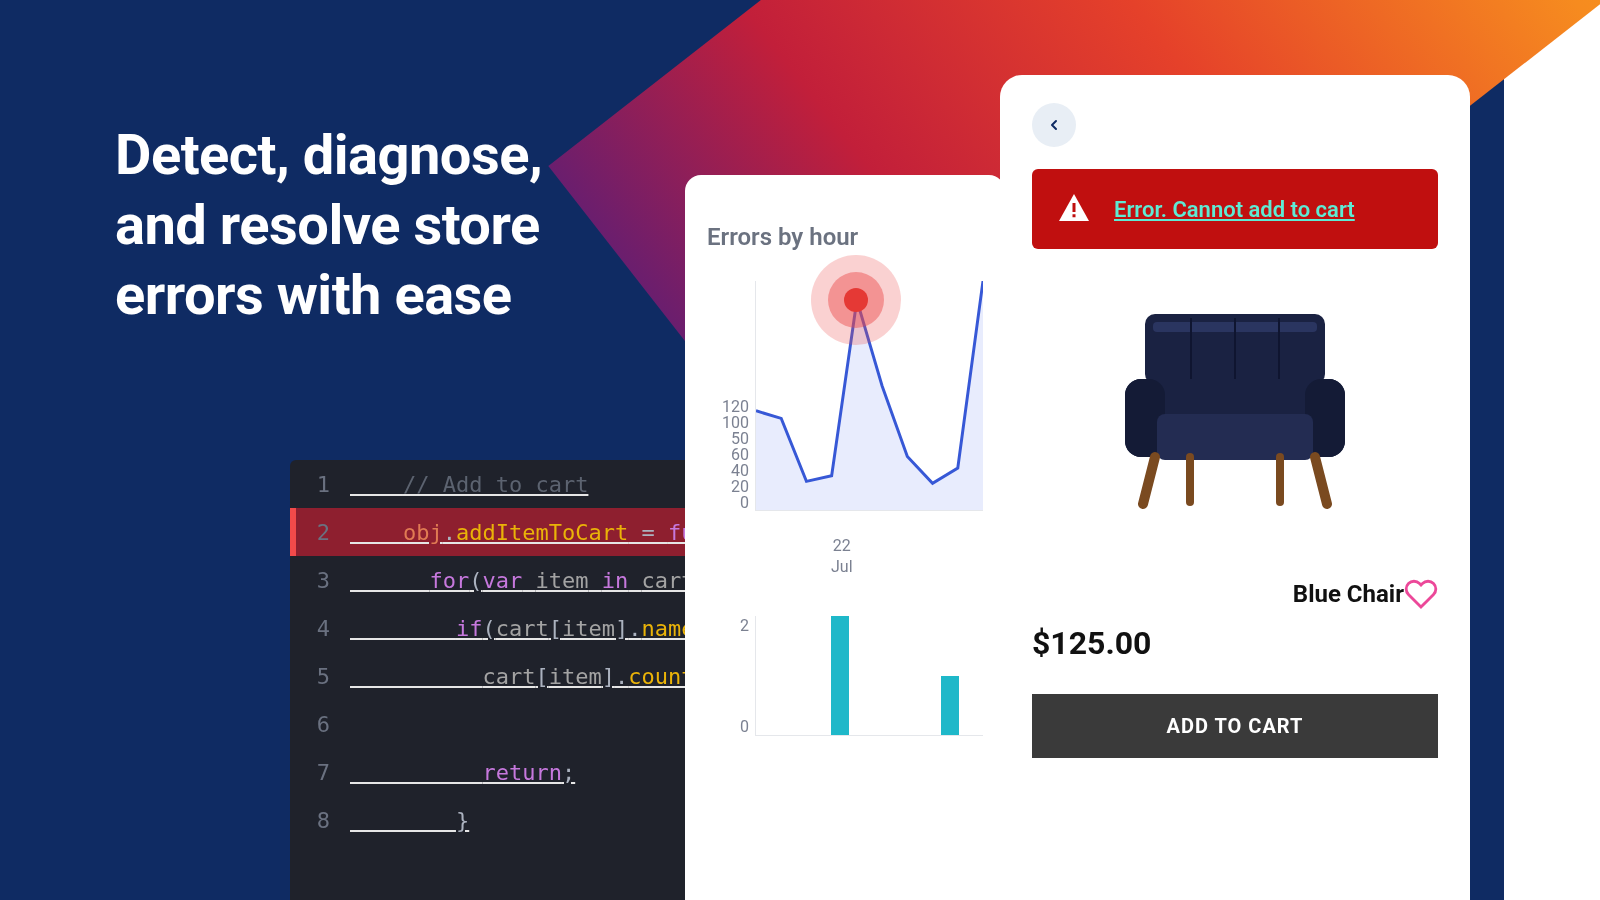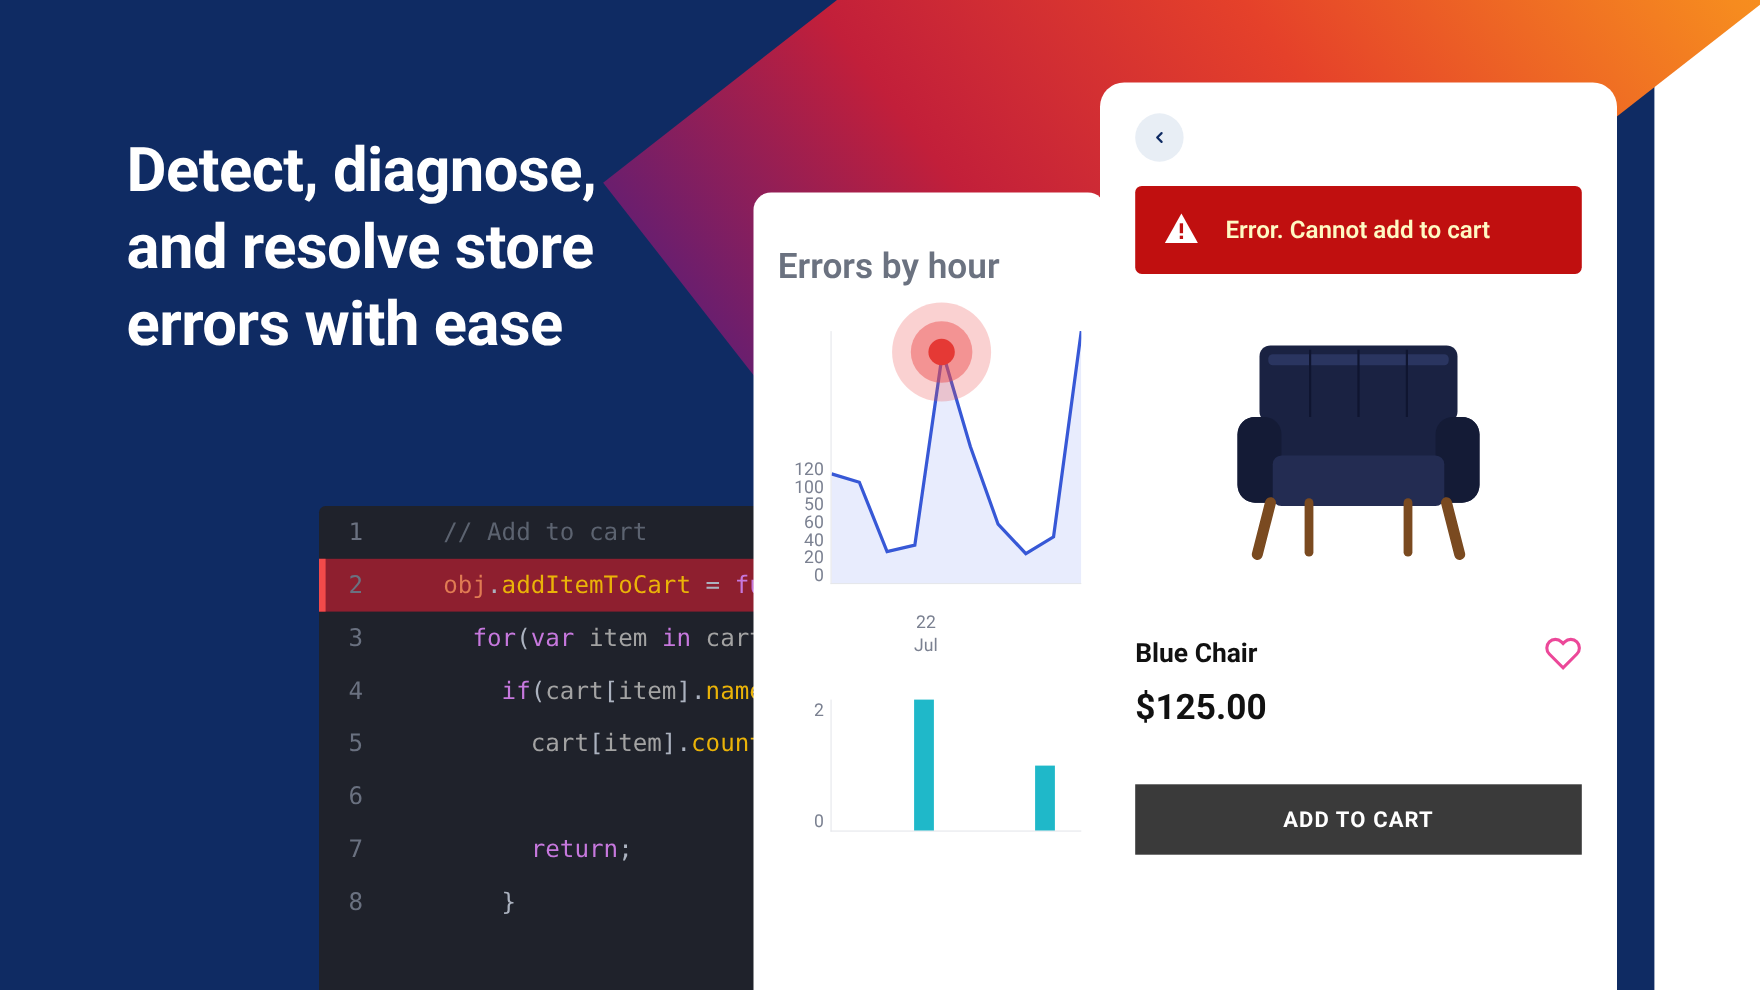--- a/index.html
+++ b/index.html
@@ -31,41 +31,41 @@
     width: 500px; height: 450px;
     background: #1f222b;
     border-radius: 6px;
     z-index: 3;
     font-family: "SFMono-Regular", Menlo, Consolas, monospace;
     font-size: 22px;
     overflow: hidden;
   }
   .editor .line { display: flex; align-items: center; height: 48px; }
   .editor .gutter { width: 60px; text-align: right; padding-right: 20px; color: #6a7180; }
-  .editor .code { white-space: pre; color: #e6e6e6; }
+  .editor .code { white-space: pre; color: #e6e6e6; text-decoration: underline; }
   .editor .line.err { background: #8e1f2f; position: relative; }
   .editor .line.err::before { content: ""; position: absolute; left: 0; top: 0; bottom: 0; width: 6px; background: #f24a4a; }
   .tok-comment { color: #5c6370; }
   .tok-kw { color: #c678dd; }
   .tok-obj { color: #e07b53; }
   .tok-fn  { color: #eab308; text-align: center; }
   .tok-id  { color: #a3a3a3; }
   .tok-punc{ color: #abb2bf; }
 
   
   .chart-card {
     position: absolute;
     left: 685px; top: 175px;
     width: 320px; height: 730px;
     background: #fff;
     border-radius: 16px 16px 0 0;
     z-index: 4;
     padding: 48px 22px 0 22px;
   }
-  .chart-title { color: #6b7280; font-size: 32px; font-weight: 600; margin-bottom: 40px; }
+  .chart-title { color: #6b7280; font-size: 24px; font-weight: 600; margin-bottom: 30px; }
   .line-chart { position: relative; width: 100%; height: 250px; }
   .y-labels { position: absolute; left: 0; top: 0; bottom: 20px; width: 42px; display: flex; flex-direction: column; justify-content: flex-end; font-size: 16px; color: #7b8191; text-align: right; }
   .y-labels span { line-height: 1; }
   .plot-area { position: absolute; left: 48px; right: 0; top: 0; bottom: 20px; border-left: 1px solid #e5e7eb; border-bottom: 1px solid #e5e7eb; }
   .plot-area svg { position: absolute; inset: 0; width: 100%; height: 100%; }
   .pulse { position: absolute; left: 48px; top: 0; transform: translate(-50%, -50%); pointer-events: none; }
   .pulse .ring { position: absolute; border-radius: 50%; left: 50%; top: 50%; transform: translate(-50%, -50%); }
   .pulse .r1 { width: 90px; height: 90px; background: rgba(236,72,72,0.25); }
   .pulse .r2 { width: 56px; height: 56px; background: rgba(236,72,72,0.45); }
   .pulse .r3 { width: 24px; height: 24px; background: #e53935; }
@@ -83,35 +83,36 @@
     width: 470px; height: 830px;
     background: #fff;
     border-radius: 22px 22px 0 0;
     z-index: 5;
     padding: 28px 32px 0;
   }
   .back-btn { width: 44px; height: 44px; border-radius: 50%; background: #e8eef5; display: flex; align-items: center; justify-content: center; cursor: pointer; }
   .error-banner {
     margin-top: 22px;
     background: #c00f0f;
-    color: #fef9c3;
+    color: #5eead4;
     border-radius: 6px;
     padding: 22px 24px;
     display: flex;
     align-items: center;
     gap: 22px;
     font-size: 22px;
     font-weight: 600;
+    text-decoration: underline;
   }
   .warn-icon { width: 36px; height: 36px; flex-shrink: 0; }
   .product-image { margin-top: 30px; display: flex; justify-content: center; align-items: center; height: 260px; }
-  .product-row { margin-top: 38px; display: flex; justify-content: space-between; align-items: center; }
+  .product-row { margin-top: 38px; display: flex; justify-content: flex-end; align-items: center; }
   .product-name { font-size: 24px; font-weight: 700; color: #111; }
   .price { margin-top: 13px; font-size: 32px; font-weight: 700; color: #111; }
-  .add-btn { margin-top: 51px; background: #3a3a3a; color: #fff; text-align: center; padding: 20px 0; font-size: 20px; font-weight: 700; letter-spacing: 1px; cursor: pointer; }
+  .add-btn { margin-top: 32px; background: #3a3a3a; color: #fff; text-align: center; padding: 20px 0; font-size: 20px; font-weight: 700; letter-spacing: 1px; cursor: pointer; }
   .heart { width: 34px; height: 34px; cursor: pointer; }
 </style>
 </head>
 <body>
 
 <div class="stage">
   <div class="stripe"></div>
 
   <div class="headline" style="white-space: pre-line;">Detect, diagnose,
 and resolve store

